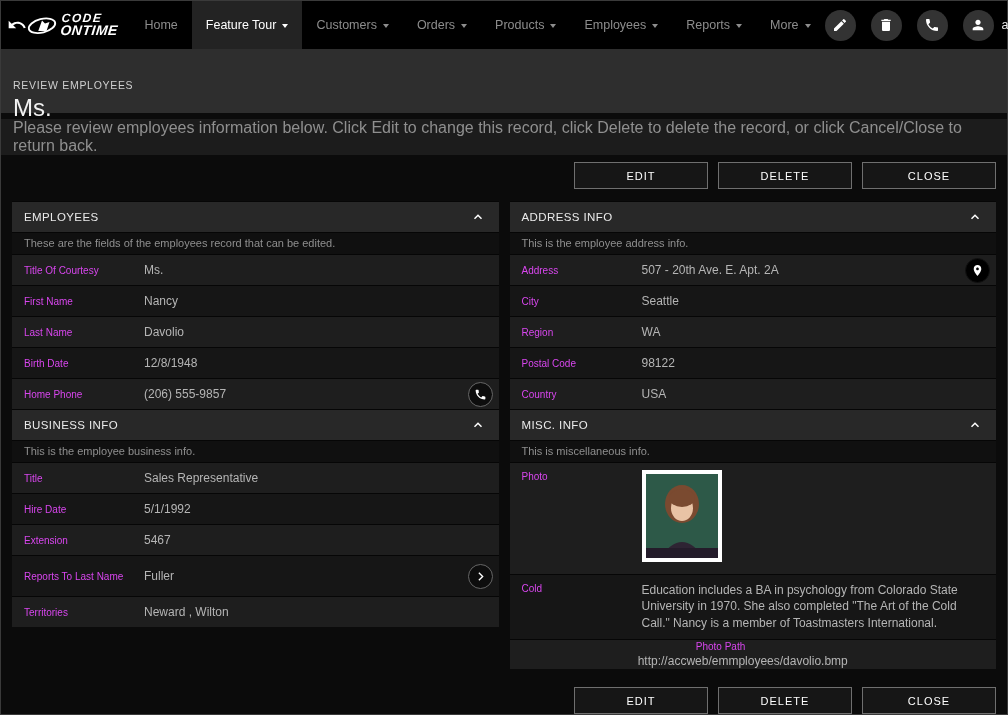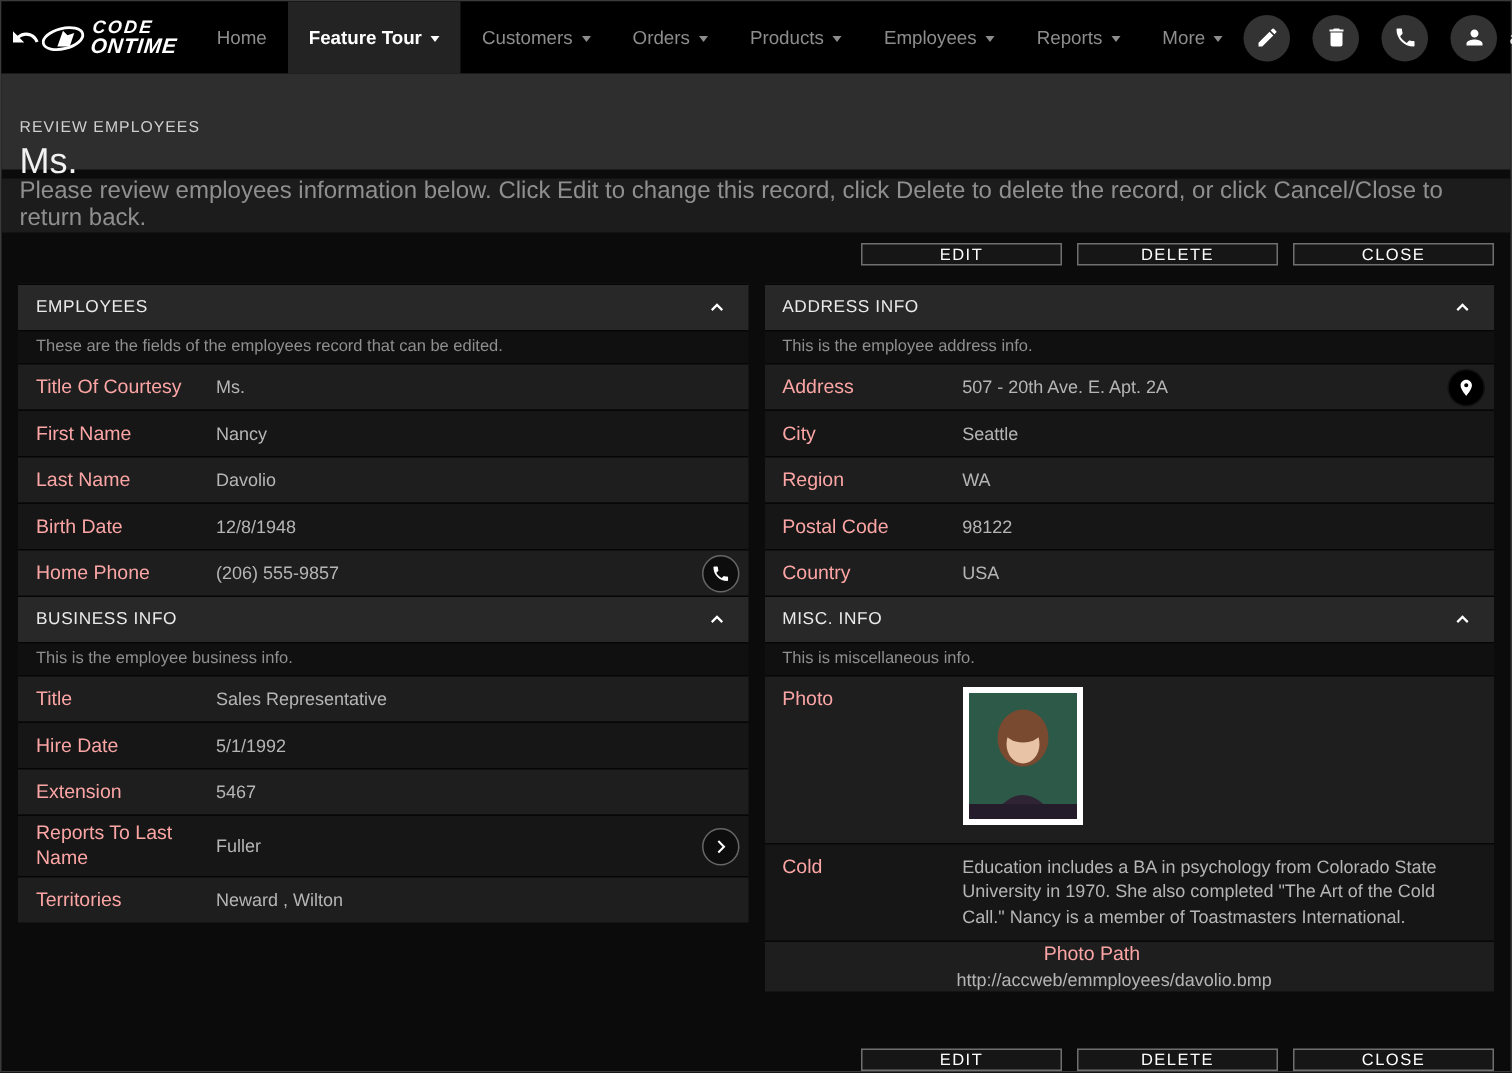--- a/index.html
+++ b/index.html
@@ -11,55 +11,55 @@
   .topnav { height:48px; background:#000; display:flex; align-items:stretch; flex-shrink:0; padding-left:6px; padding-right:12px; }
   .back-btn { width:36px; background:none; border:none; color:#fff; cursor:pointer; display:flex; align-items:center; justify-content:center; }
   .back-btn svg { width:20px; height:20px; fill:#fff; }
   .logo { display:flex; align-items:center; gap:4px; margin-right:12px; cursor:pointer; }
   .logo svg { width:30px; height:24px; }
   .logo-text { font-style:italic; font-weight:bold; color:#fff; line-height:0.95; transform:skewX(-6deg); }
   .logo-line1 { display:block; font-size:12px; letter-spacing:1.5px; }
   .logo-line2 { display:block; font-size:14px; letter-spacing:0.5px; }
   .nav-items { display:flex; align-items:stretch; }
   .nav-item { display:flex; align-items:center; gap:6px; padding:0 14px; color:#8d8d8d; font-size:12.5px; cursor:pointer; white-space:nowrap; }
-  .nav-item.active { background:#232323; color:#fff;font-weight:bold; }
+  .nav-item.active { background:#232323; color:#fff; }
   .caret { width:0; height:0; border-left:3.5px solid transparent; border-right:3.5px solid transparent; border-top:4px solid currentColor; margin-top:2px; }
   .nav-spacer { flex:1; }
   .nav-right { display:flex; align-items:center; gap:15px; }
   .icon-circle { width:31px; height:31px; border-radius:50%; background:#333; border:none; display:flex; align-items:center; justify-content:center; cursor:pointer; flex-shrink:0; }
   .icon-circle svg { width:16px; height:16px; fill:#fff; }
   .user-btn { display:flex; align-items:center; gap:8px; background:none; border:none; cursor:pointer; }
   .user-btn .username { color:#e8e8e8; font-size:12.5px; font-family:inherit; }
 
   
   .page-header { height:64px; background:#2e2e2e; padding:11px 12px 0; flex-shrink:0; }
   .breadcrumb { color:#cfcfcf; font-size:10.5px; letter-spacing:0.7px;margin-top:19px; }
   .page-title { color:#f2f2f2; font-size:24px; font-weight:400; margin-top:3px; }
 
   
   .instruction-bar { margin-top:6px; min-height:21px; background:#1c1c1c; display:flex; align-items:center; padding:0 12px; flex-shrink:0; }
   .instruction-text { color:#8f8f8f; font-size:16px; }
 
   
   .toolbar { display:flex; justify-content:flex-end; gap:10px; padding:0 11px; margin-top:7px; flex-shrink:0; }
   .toolbar.bottom { margin-top:9px; }
-  .btn { width:134px; height:15px; background:#161616; border:1px solid #6f6f6f; color:#fff; font-size:11px; letter-spacing:1px; cursor:pointer; font-family:inherit; }
+  .btn { width:134px; height:27px; background:#161616; border:1px solid #6f6f6f; color:#fff; font-size:11px; letter-spacing:1px; cursor:pointer; font-family:inherit; }
 
   
   .content { display:flex; gap:11px; padding:0 11px; margin-top:12px; align-items:flex-start; flex:1; }
   .col { flex:1; display:flex; flex-direction:column; min-width:0; }
   .panel-header { height:31px; background:#282828; display:flex; align-items:center; justify-content:space-between; padding:0 12px; border-top:1px solid #060606; }
   .panel-title { color:#eaeaea; font-size:11.5px; letter-spacing:0.4px; }
   .collapse-btn { background:none; border:none; cursor:pointer; display:flex; padding:2px; }
   .collapse-btn svg { width:14px; height:14px; }
   .panel-desc { background:#101010; padding:4px 12px 5px; color:#8f8f8f; font-size:11px; border-top:1px solid #060606; }
   .row { display:flex; align-items:center; min-height:31px; background:#1e1e1e; border-top:1px solid #060606; padding-right:6px; }
   .row.alt { background:#161616; }
   .row.tall { align-items:flex-start; padding-top:7px; padding-bottom:8px; }
-  .row-label { width:132px; flex-shrink:0; padding:0 8px 0 12px; color:#fca5a5; font-size:13px; line-height:1.3; }
+  .row-label { width:132px; flex-shrink:0; padding:0 8px 0 12px; color:#d946ef; font-size:10px; line-height:1.3; }
   .row-value { flex:1; color:#b5b5b5; font-size:12px; line-height:1.35; padding-right:14px; min-width:0; }
   .row-icon { width:25px; height:25px; border-radius:50%; background:#0d0d0d; border:1px solid #666; display:flex; align-items:center; justify-content:center; cursor:pointer; flex-shrink:0; }
   .row-icon.solid { background:#000; border-color:#111; }
   .row-icon svg { width:13px; height:13px; fill:#fff; }
   .photo-frame { background:#fff; padding:4px; display:inline-block; line-height:0; }
   .photo-frame svg { width:72px; height:84px; display:block; }
 </style>
 </head>
 <body>
 

